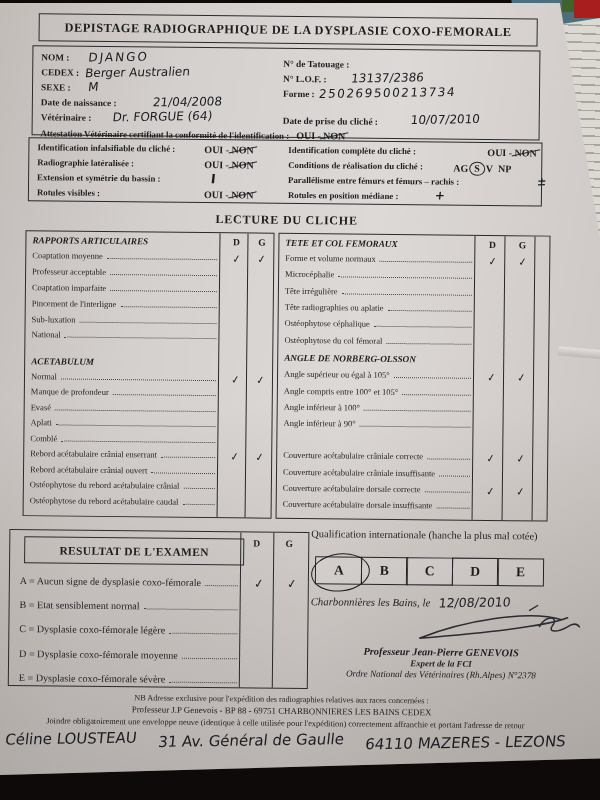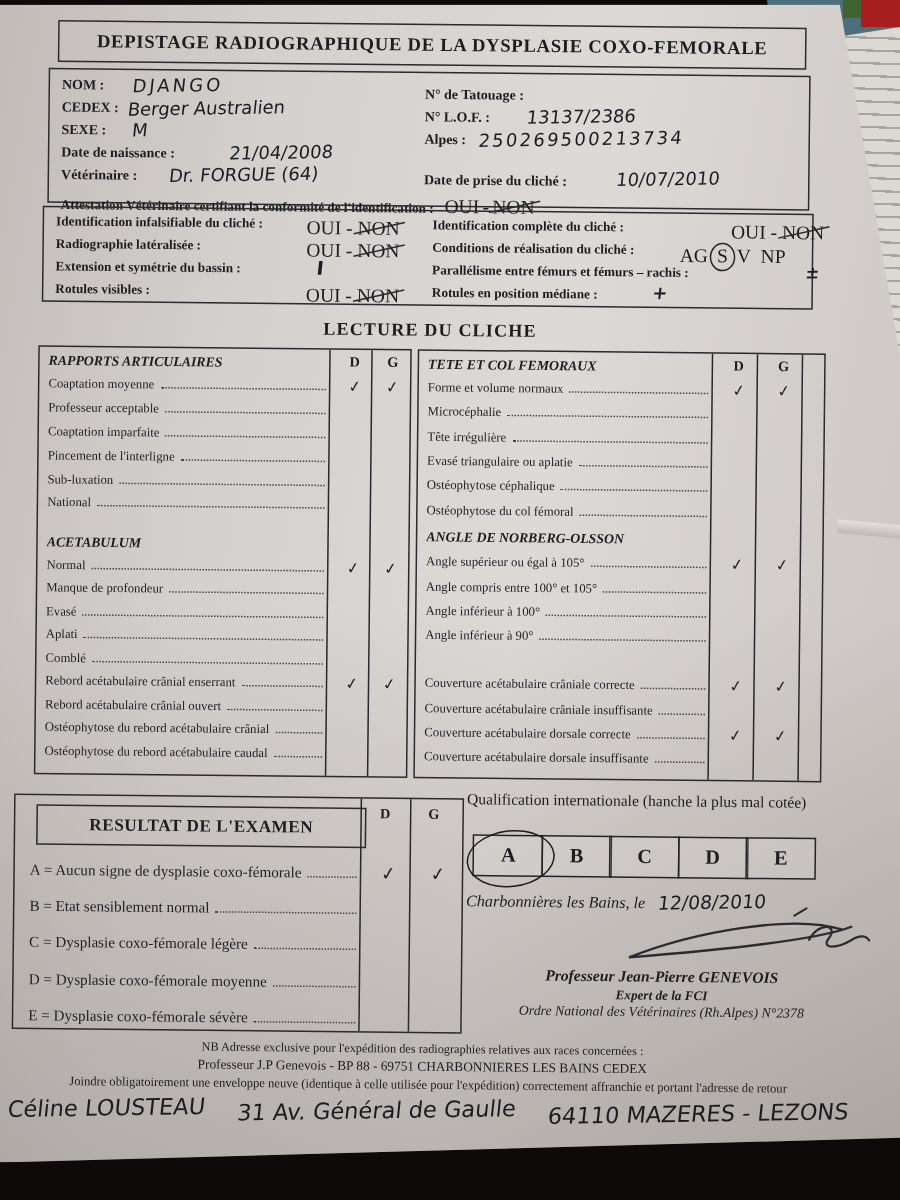--- a/index.html
+++ b/index.html
@@ -32,21 +32,21 @@
     border-top:1.6px solid #2a2a2e;transform:rotate(-13deg);}
   .circs{display:inline-block;border:1.4px solid #26262a;border-radius:50%;padding:0 4px 1px 4px;margin:0 1px;}
   
   .titlebox{left:38px;top:13px;width:497px;height:26px;display:flex;align-items:center;justify-content:center;}
   .titletext{font-size:12.4px;font-weight:bold;letter-spacing:.5px;}
   .idbox{left:32px;top:45px;width:506px;height:88px;}
   .idl{position:absolute;font-size:9.3px;font-weight:bold;white-space:nowrap;}
   .idv{position:absolute;font-size:12px;}
   .chkbox{left:29px;top:137px;width:512px;height:62px;}
   .ckl{position:absolute;font-size:8.8px;font-weight:bold;white-space:nowrap;}
-  .ans{font-size:13px;font-weight:normal;white-space:nowrap;}
+  .ans{font-size:10px;font-weight:bold;white-space:nowrap;}
   .lecthead{top:210px;left:0;width:576px;text-align:center;font-size:12px;font-weight:bold;letter-spacing:.8px;}
   
   .ltable{left:27px;top:230px;width:247px;height:284px;}
   .rtable{left:280px;top:230px;width:270px;height:284px;}
   .vline{position:absolute;top:0;bottom:0;border-left:1.4px solid #28282a;}
   .thead{display:flex;align-items:flex-start;padding:4px 0 2px 6px;}
   .sect{font-size:9.2px;font-weight:bold;font-style:italic;white-space:nowrap;flex:1;min-width:0;}
   .hd{text-align:center;font-size:9.5px;font-weight:bold;}
   .trow{display:flex;align-items:center;padding-left:6px;}
   .lblwrap{flex:1;display:flex;align-items:baseline;overflow:hidden;min-width:0;}
@@ -116,21 +116,21 @@
         <span class="idv hand" style="left:55px;top:33px">M</span>
         <span class="idl" style="left:8px;top:51px">Date de naissance :</span>
         <span class="idv hand" style="left:120px;top:47px">21/04/2008</span>
         <span class="idl" style="left:8px;top:66px">Vétérinaire :</span>
         <span class="idv hand" style="left:80px;top:62px">Dr. FORGUE (64)</span>
 
         <span class="idl" style="left:250px;top:10px">N° de Tatouage :</span>
         <span class="idv hand" style="left:350px;top:8px"></span>
         <span class="idl" style="left:250px;top:25px">N° L.O.F. :</span>
         <span class="idv hand" style="left:318px;top:21px">13137/2386</span>
-        <span class="idl" style="left:250px;top:40px">Alpes :</span>
+        <span class="idl" style="left:250px;top:40px">Forme :</span>
         <span class="idv hand" style="left:286px;top:36px;letter-spacing:1.5px">250269500213734</span>
         <span class="idl" style="left:250px;top:67px">Date de prise du cliché :</span>
         <span class="idv hand" style="left:378px;top:62px">10/07/2010</span>
 
         <span class="idl" style="left:8px;top:81px;font-size:8.8px">
           <span>Attestation Vétérinaire certifiant la conformité de l'identification :</span>
           <span class="ans" style="margin-left:5px">OUI</span>
           <span class="ans">-</span>
           <span class="ans struck">NON</span>
         </span>
@@ -334,21 +334,21 @@
             <div class="lblwrap">
               <span class="rowlbl">Tête irrégulière</span>
               <span class="leader"></span>
             </div>
             <div class="dc"><span class="mark"></span></div>
             <div class="gc"><span class="mark"></span></div>
             <div class="sp"></div>
           </div>
         <div class="trow">
             <div class="lblwrap">
-              <span class="rowlbl">Evasé triangulaire ou aplatie</span>
+              <span class="rowlbl">Tête radiographies ou aplatie</span>
               <span class="leader"></span>
             </div>
             <div class="dc"><span class="mark"></span></div>
             <div class="gc"><span class="mark"></span></div>
             <div class="sp"></div>
           </div>
         <div class="trow">
             <div class="lblwrap">
               <span class="rowlbl">Ostéophytose céphalique</span>
               <span class="leader"></span>

